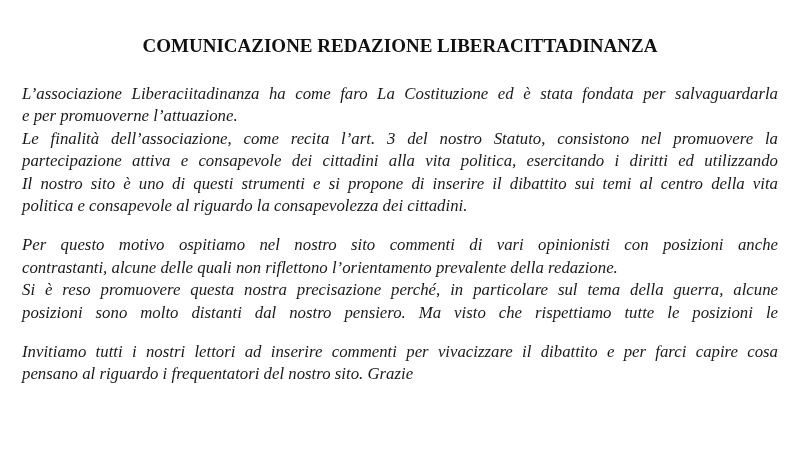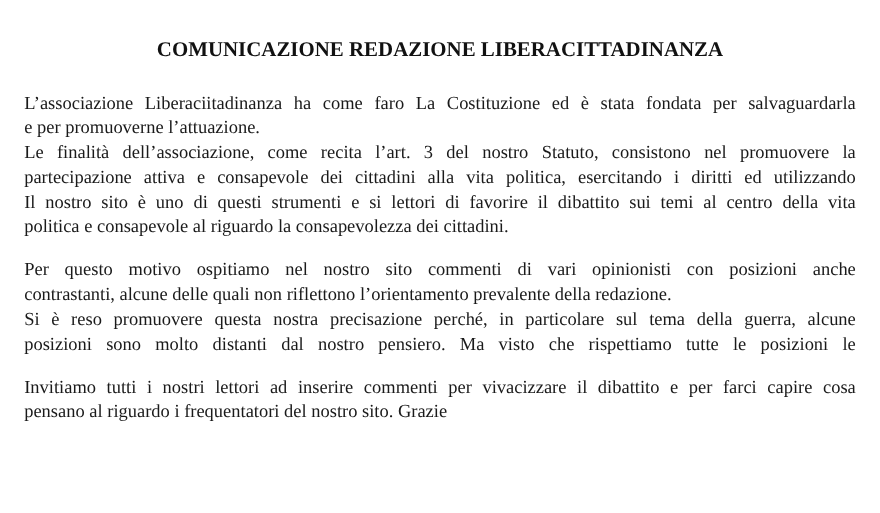--- a/index.html
+++ b/index.html
@@ -17,21 +17,21 @@
     text-align: center;
     font-weight: bold;
     font-size: 19px;
     line-height: 24px;
     color: #111111;
     white-space: nowrap;
   }
   .doc-body {
     margin: 25px 22px 0 22px;
   }
-  .block { margin: 0 0 17px 0; }
+  .block { margin: 0 0 17px 0; font-style: italic; }
   .block:last-child { margin-bottom: 0; }
   .line {
     font-size: 16.8px;
     line-height: 22.4px;
     height: 22.4px;
     text-align: justify;
     text-justify: inter-word;
     white-space: nowrap;
     overflow: visible;
   }
@@ -45,21 +45,21 @@
 <body>
 
 <div class="page">
   <div class="doc-title">COMUNICAZIONE REDAZIONE LIBERACITTADINANZA</div>
   <div class="doc-body">
       <div class="block">
         <div class="line fill">L’associazione Liberaciitadinanza ha come faro La Costituzione ed è stata fondata per salvaguardarla</div>
         <div class="line">e per promuoverne l’attuazione.</div>
         <div class="line fill">Le finalità dell’associazione, come recita l’art. 3 del nostro Statuto, consistono nel promuovere la</div>
         <div class="line fill">partecipazione attiva e consapevole dei cittadini alla vita politica, esercitando i diritti ed utilizzando</div>
-        <div class="line fill">Il nostro sito è uno di questi strumenti e si lettori di favorire il dibattito sui temi al centro della  vita</div>
+        <div class="line fill">Il nostro sito è uno di questi strumenti e si propone di inserire il dibattito sui temi al centro della  vita</div>
         <div class="line">politica e consapevole al riguardo la consapevolezza dei cittadini.</div>
       </div>
       <div class="block">
         <div class="line fill">Per questo motivo ospitiamo nel nostro sito commenti di vari opinionisti con posizioni anche</div>
         <div class="line">contrastanti, alcune delle quali  non riflettono l’orientamento prevalente della redazione.</div>
         <div class="line fill">Si è reso promuovere questa nostra precisazione perché, in particolare sul tema della guerra, alcune</div>
         <div class="line fill">posizioni sono  molto distanti dal nostro pensiero. Ma visto che rispettiamo tutte le posizioni le</div>
       </div>
       <div class="block">
         <div class="line fill">Invitiamo tutti i nostri lettori ad inserire commenti per vivacizzare il dibattito e per farci capire cosa</div>

